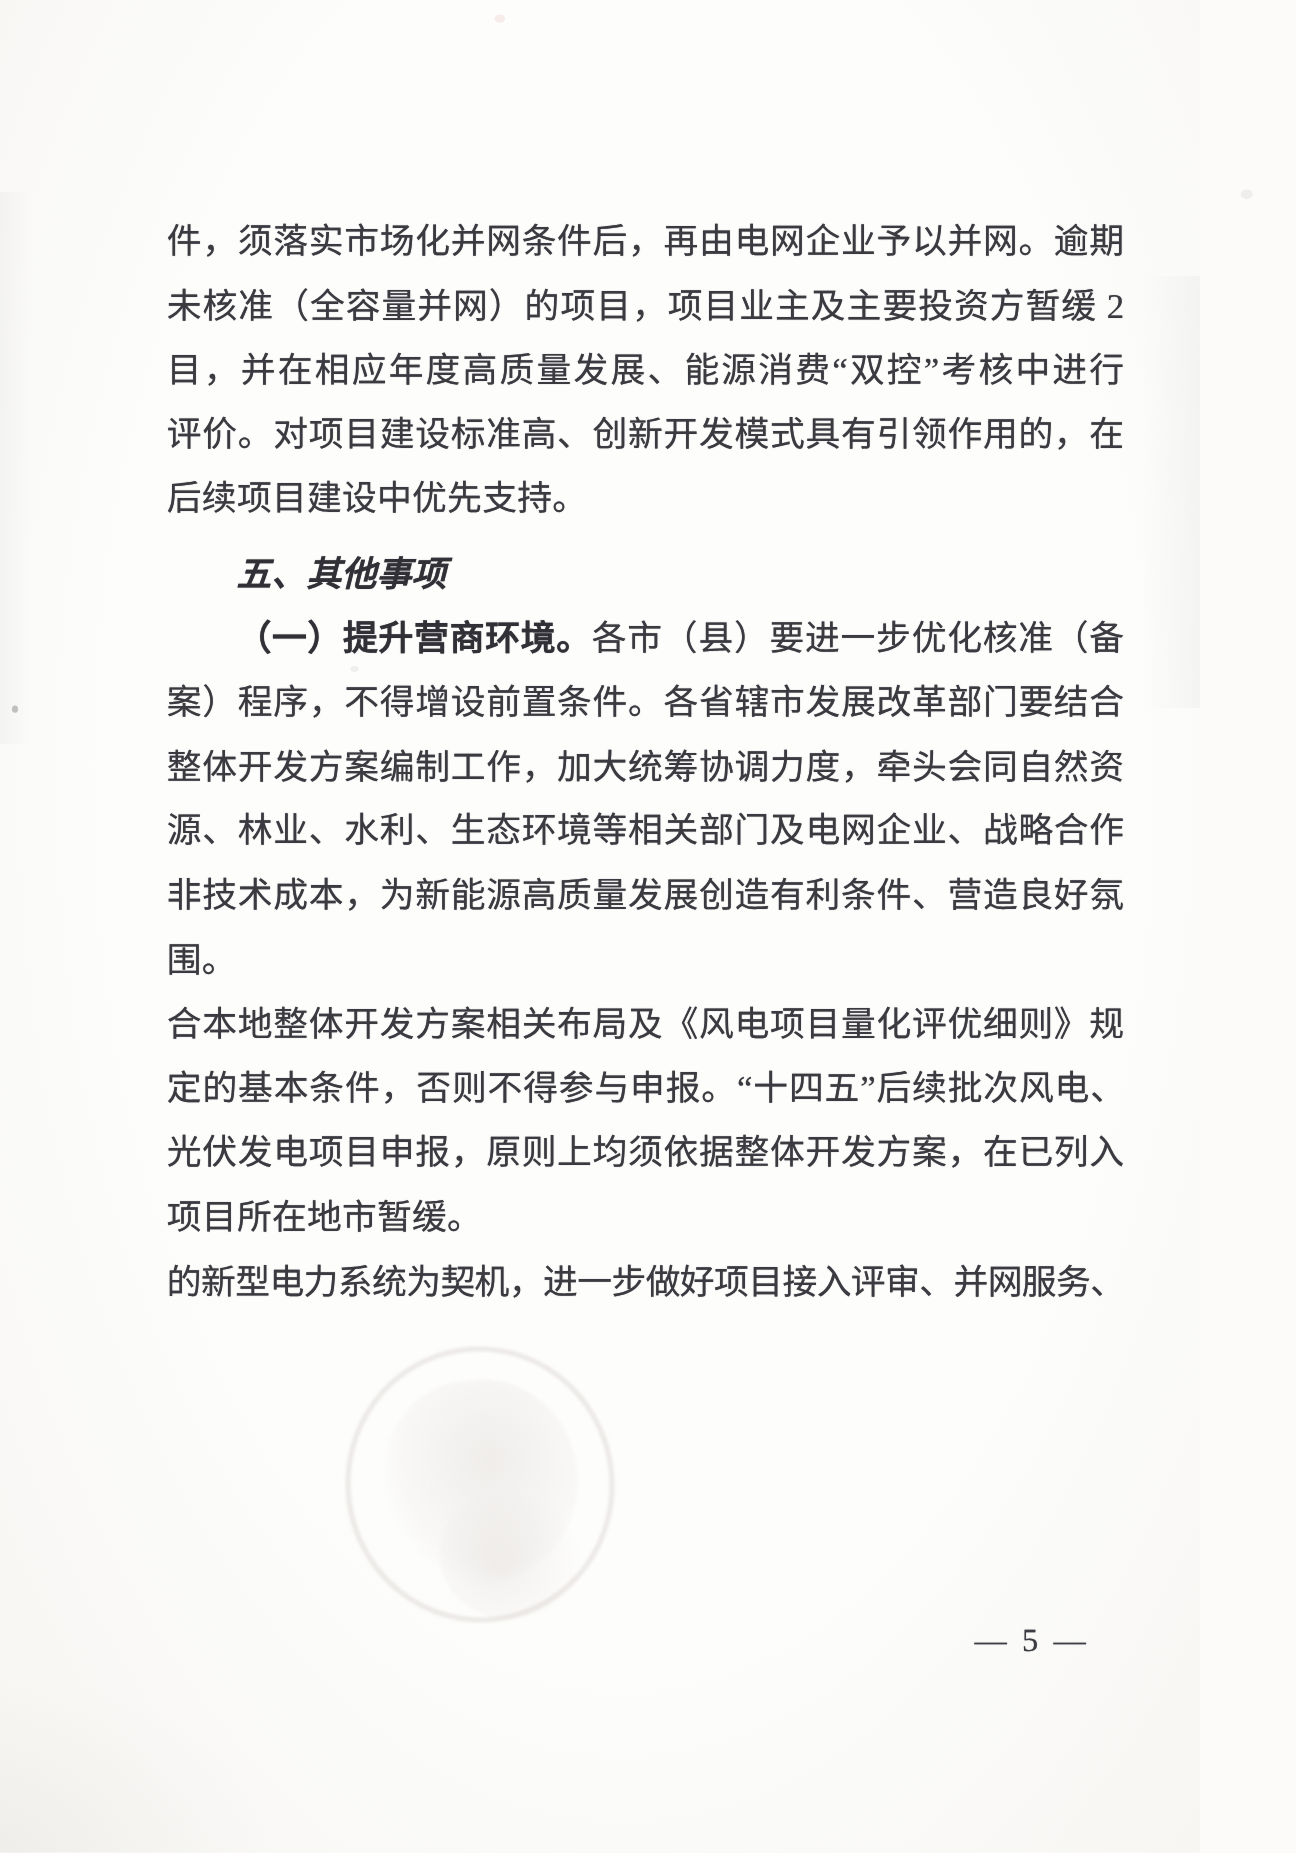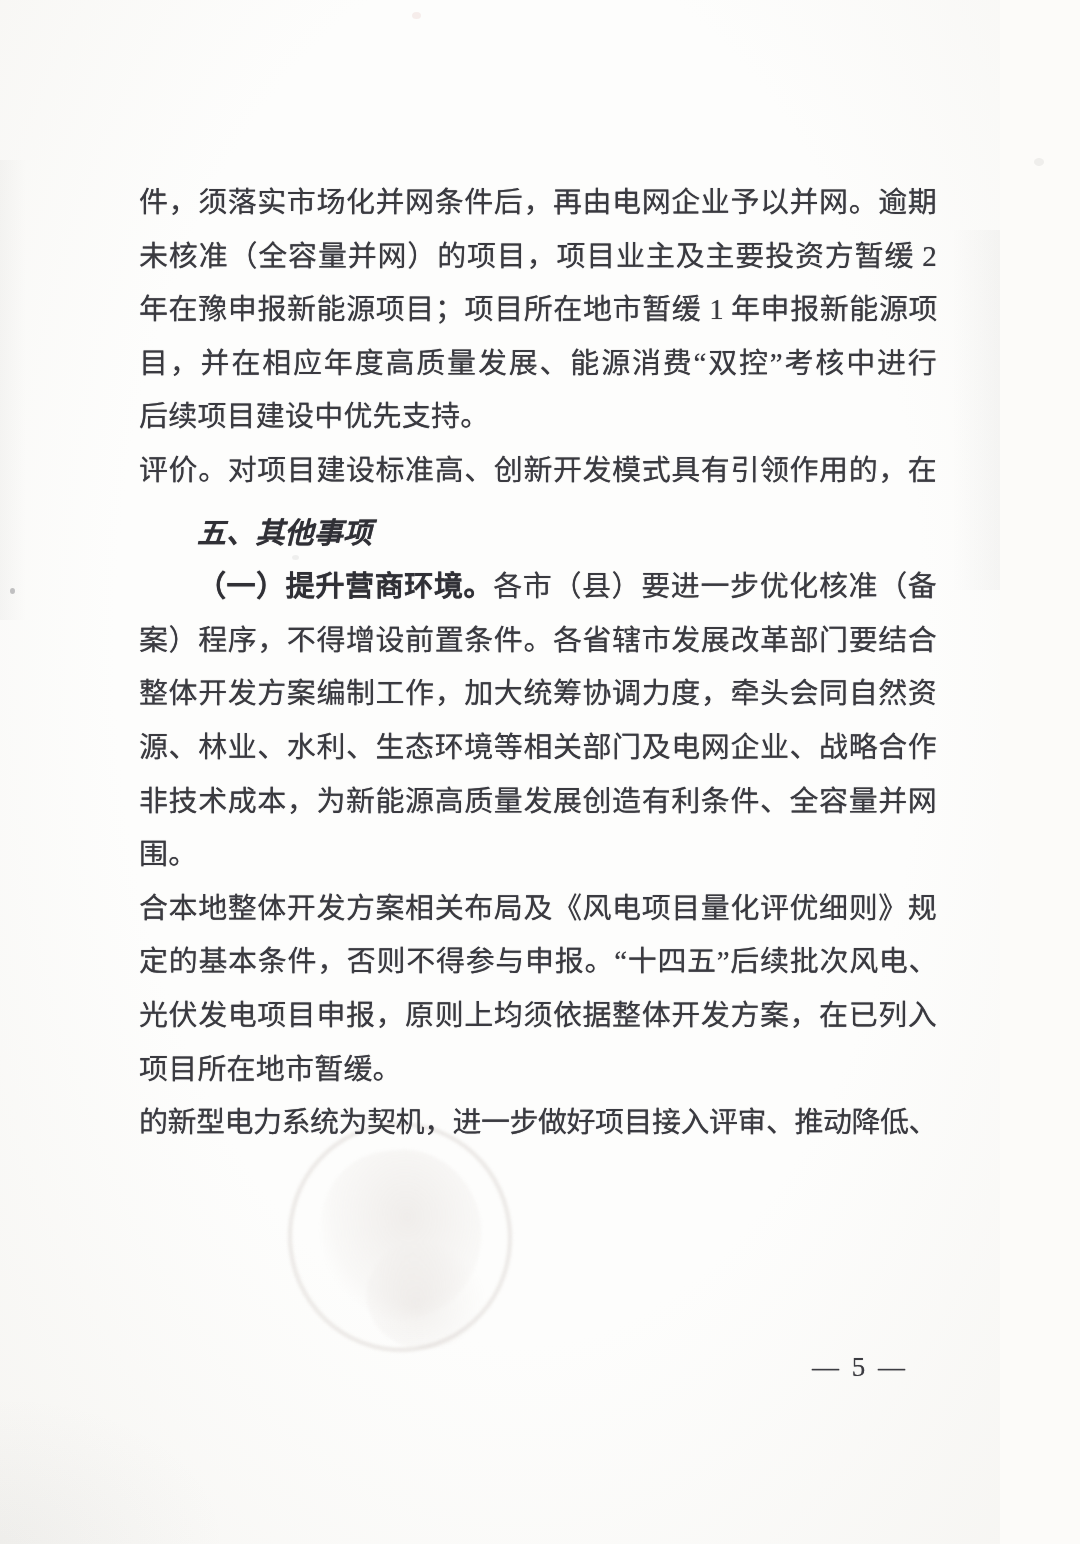--- a/index.html
+++ b/index.html
@@ -100,32 +100,31 @@
 
   <div class="stamp">
     <div class="blob"></div>
     <div class="blob2"></div>
     <div class="ring"></div>
   </div>
 
   <div class="text-block">
       <div class="line justify"><span>件，须落实市场化并网条件后，再由电网企业予以并网。逾期</span></div>
       <div class="line justify"><span>未核准（全容量并网）的项目，项目业主及主要投资方暂缓 2</span></div>
-      <div class="line justify tight"><span>年在豫申报新能源项目；项目所在地市暂缓 1 年申报新能源项</span></div>
       <div class="line justify"><span>目，并在相应年度高质量发展、能源消费“双控”考核中进行</span></div>
+      <div class="line justify"><span>评价。对项目建设标准高、创新开发模式具有引领作用的，在</span></div>
       <div class="line"><span>后续项目建设中优先支持。</span></div>
-      <div class="line justify"><span>评价。对项目建设标准高、创新开发模式具有引领作用的，在</span></div>
       <div class="line indent heading"><span class="bold">五、其他事项</span></div>
       <div class="line justify indent"><span class="bold">（一）提升营商环境。</span><span>各市（县）要进一步优化核准（备</span></div>
       <div class="line justify"><span>案）程序，不得增设前置条件。各省辖市发展改革部门要结合</span></div>
       <div class="line justify"><span>整体开发方案编制工作，加大统筹协调力度，牵头会同自然资</span></div>
       <div class="line justify"><span>源、林业、水利、生态环境等相关部门及电网企业、战略合作</span></div>
-      <div class="line justify"><span>非技术成本，为新能源高质量发展创造有利条件、全容量并网</span></div>
+      <div class="line justify"><span>非技术成本，为新能源高质量发展创造有利条件、营造良好氛</span></div>
       <div class="line"><span>围。</span></div>
       <div class="line justify"><span>合本地整体开发方案相关布局及《风电项目量化评优细则》规</span></div>
       <div class="line justify tight"><span>定的基本条件，否则不得参与申报。“十四五”后续批次风电、</span></div>
       <div class="line justify"><span>光伏发电项目申报，原则上均须依据整体开发方案，在已列入</span></div>
       <div class="line"><span>项目所在地市暂缓。</span></div>
-      <div class="line justify tight"><span>的新型电力系统为契机，进一步做好项目接入评审、推动降低、</span></div>
+      <div class="line justify tight"><span>的新型电力系统为契机，进一步做好项目接入评审、并网服务、</span></div>
     </div>
 
   <div class="page-number">— 5 —</div>
 </div>
 
 </body></html>

